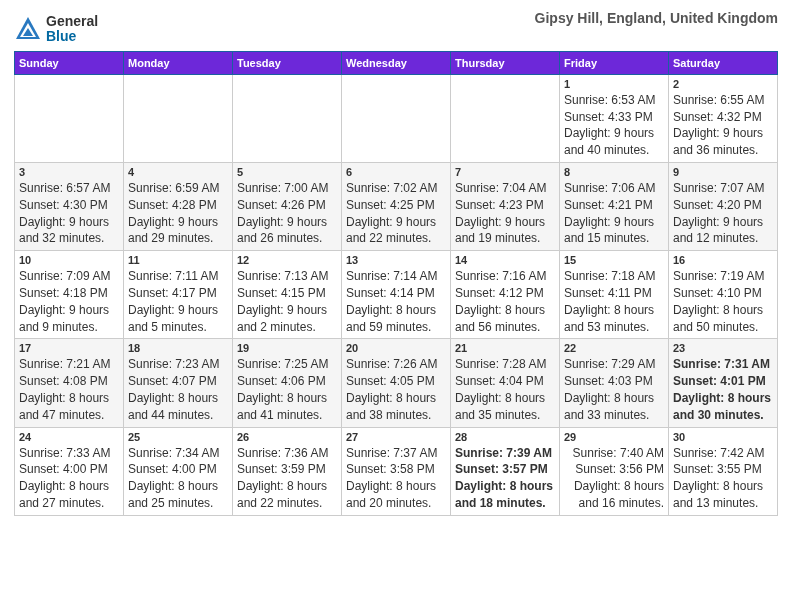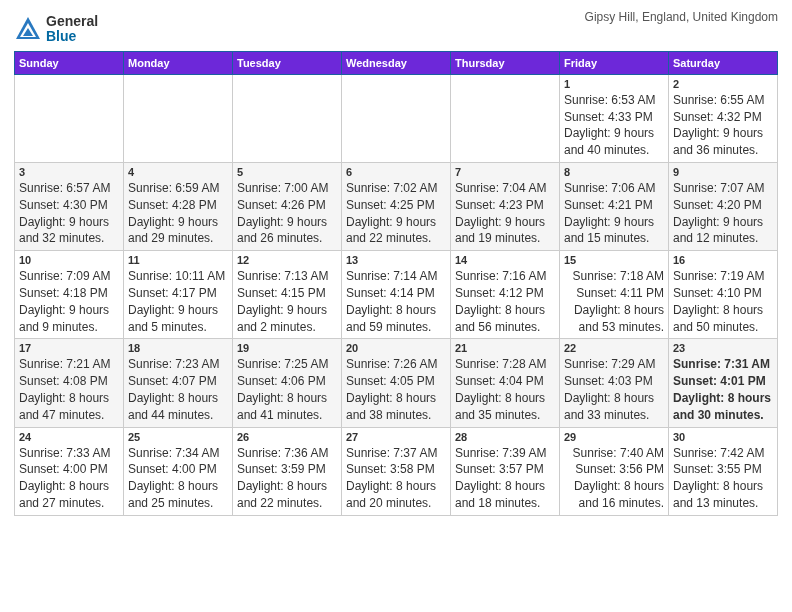--- a/index.html
+++ b/index.html
@@ -49,22 +49,23 @@
     .title-area {
       text-align: right;
     }
     .month-title {
       font-size: 32px;
       font-weight: bold;
       color: #333;
       line-height: 1.1;
     }
     .location {
-      font-size: 12px;
+      font-size: 14px;
       color: #555;
+      font-weight: bold;
     }
     .calendar {
       width: 100%;
       border-collapse: collapse;
       table-layout: fixed;
     }
     .calendar th {
       background: #6d28d9;
       color: #fff;
       font-size: 11px;
@@ -203,21 +204,21 @@
         </tr>
         <tr>
           <td>
             <span class="day-number">10</span>
             <div class="day-info" style="white-space: pre-line;">Sunrise: 7:09 AM
 Sunset: 4:18 PM
 Daylight: 9 hours and 9 minutes.</div>
           </td>
           <td>
             <span class="day-number">11</span>
-            <div class="day-info" style="white-space: pre-line;">Sunrise: 10:11 AM
+            <div class="day-info" style="white-space: pre-line;">Sunrise: 7:11 AM
 Sunset: 4:17 PM
 Daylight: 9 hours and 5 minutes.</div>
           </td>
           <td>
             <span class="day-number">12</span>
             <div class="day-info" style="white-space: pre-line;">Sunrise: 7:13 AM
 Sunset: 4:15 PM
 Daylight: 9 hours and 2 minutes.</div>
           </td>
           <td>
@@ -227,21 +228,21 @@
 Daylight: 8 hours and 59 minutes.</div>
           </td>
           <td>
             <span class="day-number">14</span>
             <div class="day-info" style="white-space: pre-line;">Sunrise: 7:16 AM
 Sunset: 4:12 PM
 Daylight: 8 hours and 56 minutes.</div>
           </td>
           <td>
             <span class="day-number">15</span>
-            <div class="day-info" style="white-space: pre-line; text-align: right;">Sunrise: 7:18 AM
+            <div class="day-info" style="white-space: pre-line;">Sunrise: 7:18 AM
 Sunset: 4:11 PM
 Daylight: 8 hours and 53 minutes.</div>
           </td>
           <td>
             <span class="day-number">16</span>
             <div class="day-info" style="white-space: pre-line;">Sunrise: 7:19 AM
 Sunset: 4:10 PM
 Daylight: 8 hours and 50 minutes.</div>
           </td>
         </tr>
@@ -309,21 +310,21 @@
 Daylight: 8 hours and 22 minutes.</div>
           </td>
           <td>
             <span class="day-number">27</span>
             <div class="day-info" style="white-space: pre-line;">Sunrise: 7:37 AM
 Sunset: 3:58 PM
 Daylight: 8 hours and 20 minutes.</div>
           </td>
           <td>
             <span class="day-number">28</span>
-            <div class="day-info" style="white-space: pre-line;">Sunrise: 7:39 AM
+            <div class="day-info" style="white-space: pre-line; font-weight: bold;">Sunrise: 7:39 AM
 Sunset: 3:57 PM
 Daylight: 8 hours and 18 minutes.</div>
           </td>
           <td>
             <span class="day-number">29</span>
             <div class="day-info" style="white-space: pre-line; text-align: right;">Sunrise: 7:40 AM
 Sunset: 3:56 PM
 Daylight: 8 hours and 16 minutes.</div>
           </td>
           <td>

